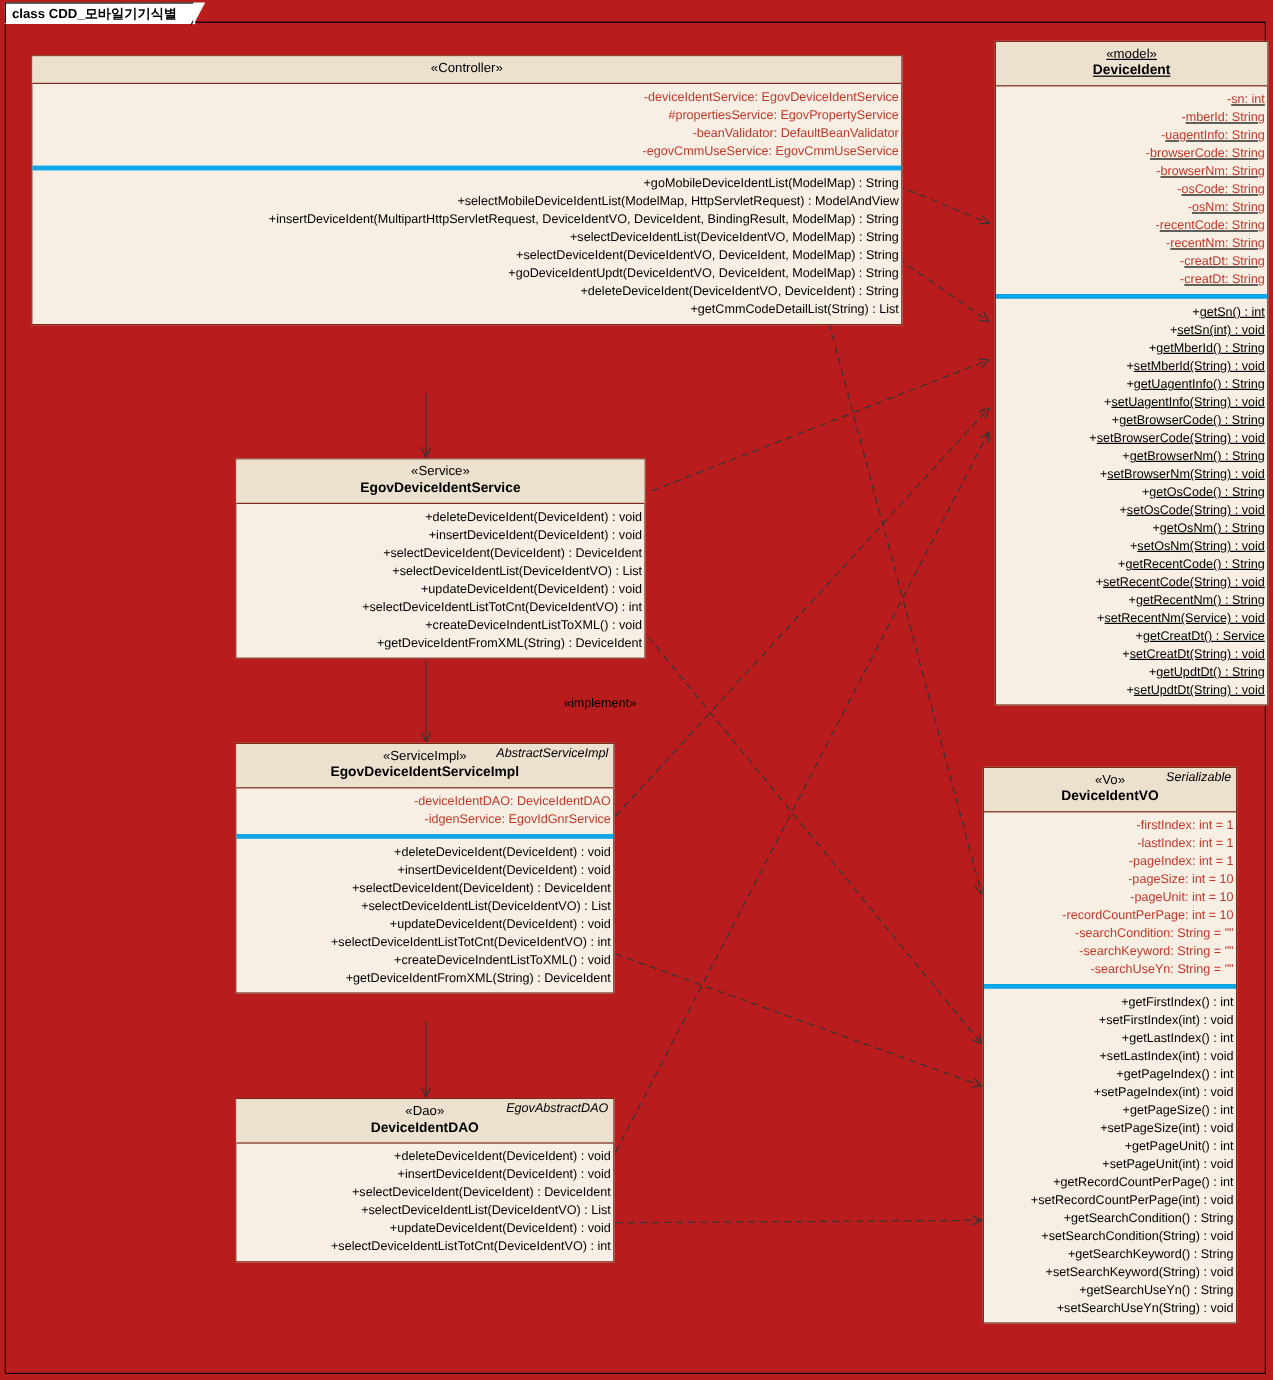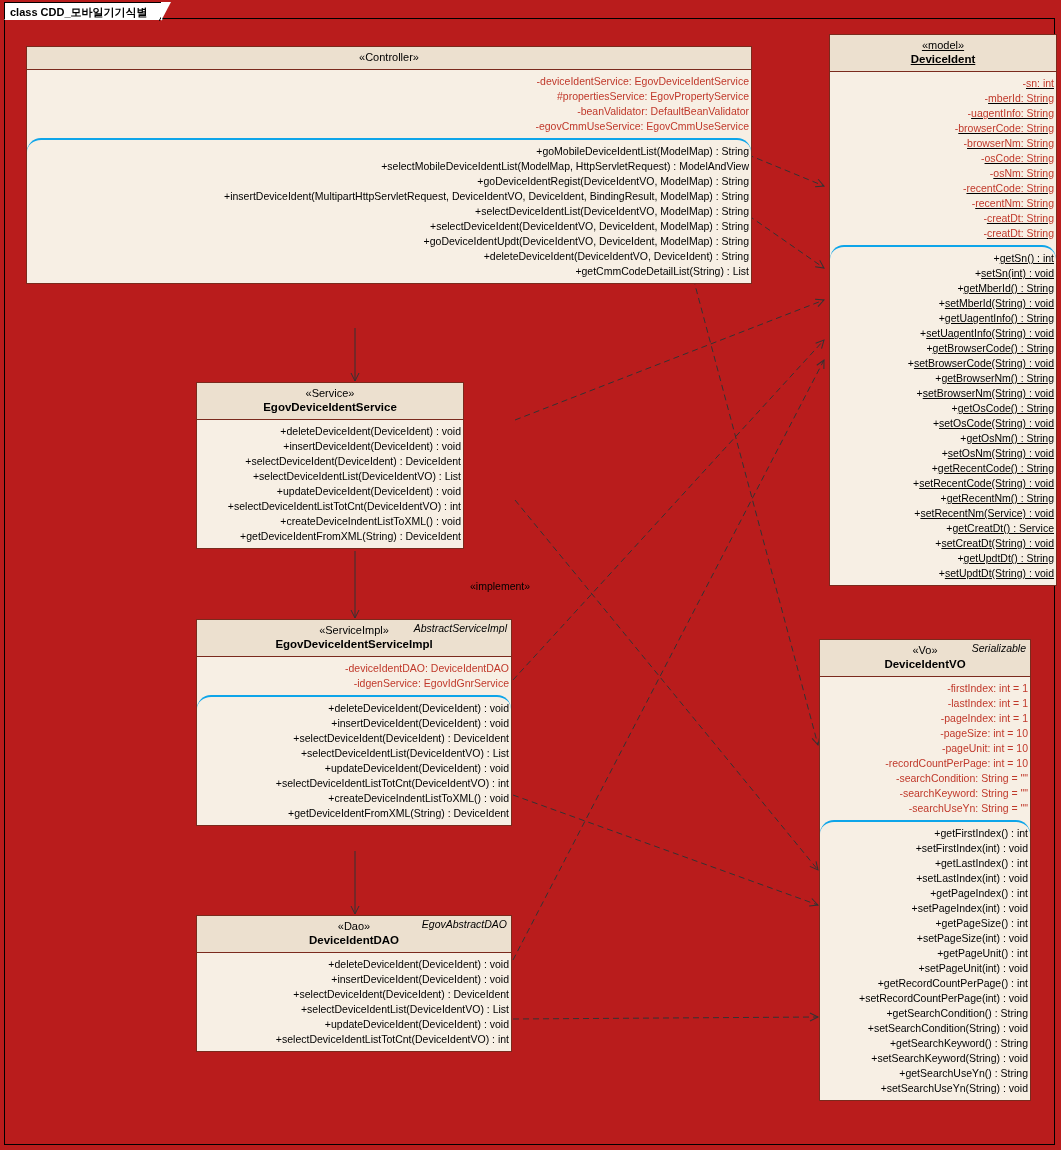--- a/index.html
+++ b/index.html
@@ -93,22 +93,21 @@
     top: 2px;
     font-size: 10.5px;
     font-style: italic;
     color: #000000;
   }
   .cls-sec {
     padding: 4px 2px 4px 4px;
     text-align: right;
   }
   .cls-sec + .cls-sec {
-    border-top: 2px solid #0ea5e9;
-    border-radius: 14px;
+    border-top: 4px solid #0ea5e9;
   }
   .mrow {
     font-size: 10.5px;
     line-height: 15px;
     white-space: nowrap;
     color: #000000;
   }
   .mrow .vis {
     display: inline-block;
     width: 12px;
@@ -193,31 +192,30 @@
     </div>
     <div class="cls-sec">
       <div class="mrow attr"><span class="vis">-</span><span>deviceIdentService:  EgovDeviceIdentService</span></div>
       <div class="mrow attr"><span class="vis">#</span><span>propertiesService:  EgovPropertyService</span></div>
       <div class="mrow attr"><span class="vis">-</span><span>beanValidator:  DefaultBeanValidator</span></div>
       <div class="mrow attr"><span class="vis">-</span><span>egovCmmUseService:  EgovCmmUseService</span></div>
     </div>
     <div class="cls-sec">
       <div class="mrow"><span class="vis">+</span><span>goMobileDeviceIdentList(ModelMap) : String</span></div>
       <div class="mrow"><span class="vis">+</span><span>selectMobileDeviceIdentList(ModelMap, HttpServletRequest) : ModelAndView</span></div>
-      <div class="mrow"><span class="vis">+</span><span>goDeviceIdentRegist(DeviceIdentVO, ModelMap) : String</span></div>
       <div class="mrow"><span class="vis">+</span><span>insertDeviceIdent(MultipartHttpServletRequest, DeviceIdentVO, DeviceIdent, BindingResult, ModelMap) : String</span></div>
       <div class="mrow"><span class="vis">+</span><span>selectDeviceIdentList(DeviceIdentVO, ModelMap) : String</span></div>
       <div class="mrow"><span class="vis">+</span><span>selectDeviceIdent(DeviceIdentVO, DeviceIdent, ModelMap) : String</span></div>
       <div class="mrow"><span class="vis">+</span><span>goDeviceIdentUpdt(DeviceIdentVO, DeviceIdent, ModelMap) : String</span></div>
       <div class="mrow"><span class="vis">+</span><span>deleteDeviceIdent(DeviceIdentVO, DeviceIdent) : String</span></div>
       <div class="mrow"><span class="vis">+</span><span>getCmmCodeDetailList(String) : List</span></div>
     </div>
   </div>
 
-  <div class="cls" id="cls-service" style="left:196px; top:382px; width:268px;">
+  <div class="cls" id="cls-service" style="left:196px; top:382px; width:342px;">
     <div class="cls-head">
       <div class="cls-stereo">«Service»</div>
       <div class="cls-name">EgovDeviceIdentService</div>
     </div>
     <div class="cls-sec">
       <div class="mrow"><span class="vis">+</span><span>deleteDeviceIdent(DeviceIdent) : void</span></div>
       <div class="mrow"><span class="vis">+</span><span>insertDeviceIdent(DeviceIdent) : void</span></div>
       <div class="mrow"><span class="vis">+</span><span>selectDeviceIdent(DeviceIdent) : DeviceIdent</span></div>
       <div class="mrow"><span class="vis">+</span><span>selectDeviceIdentList(DeviceIdentVO) : List</span></div>
       <div class="mrow"><span class="vis">+</span><span>updateDeviceIdent(DeviceIdent) : void</span></div>

